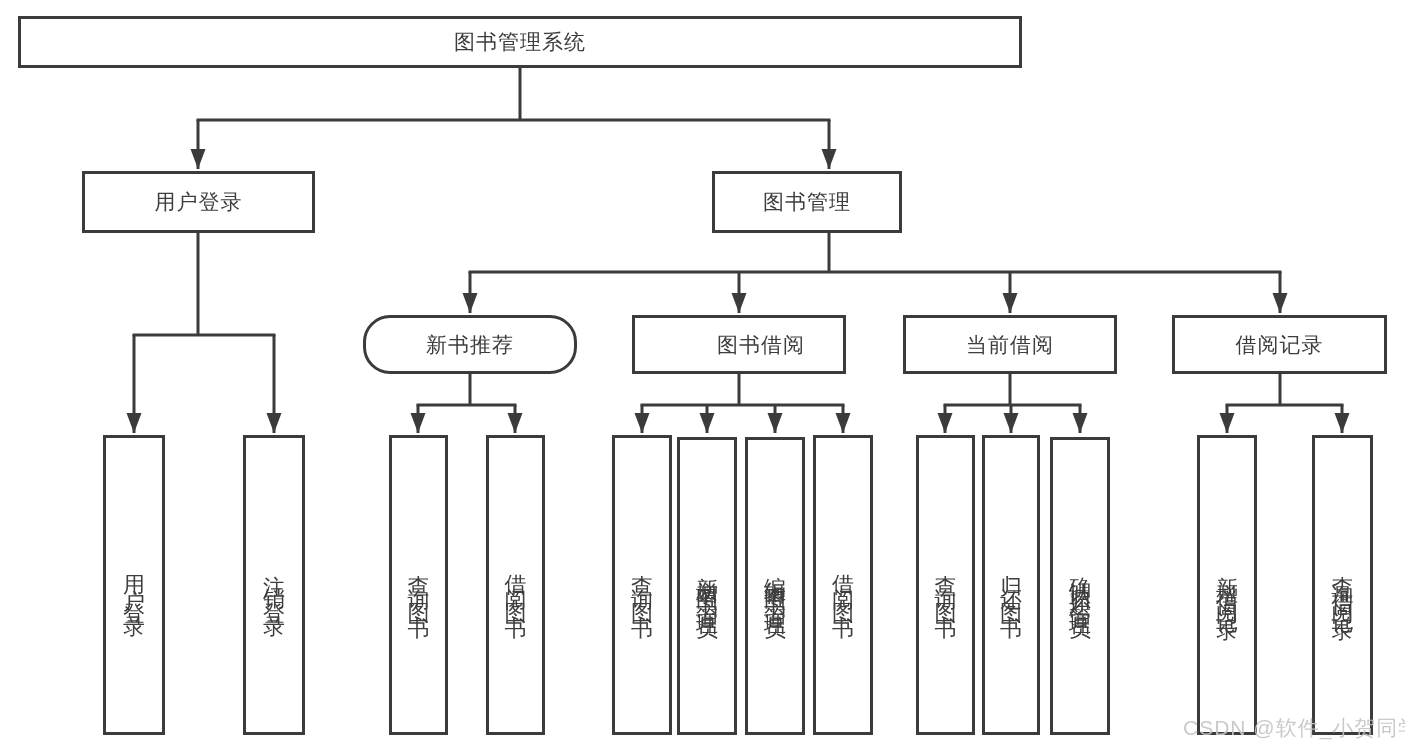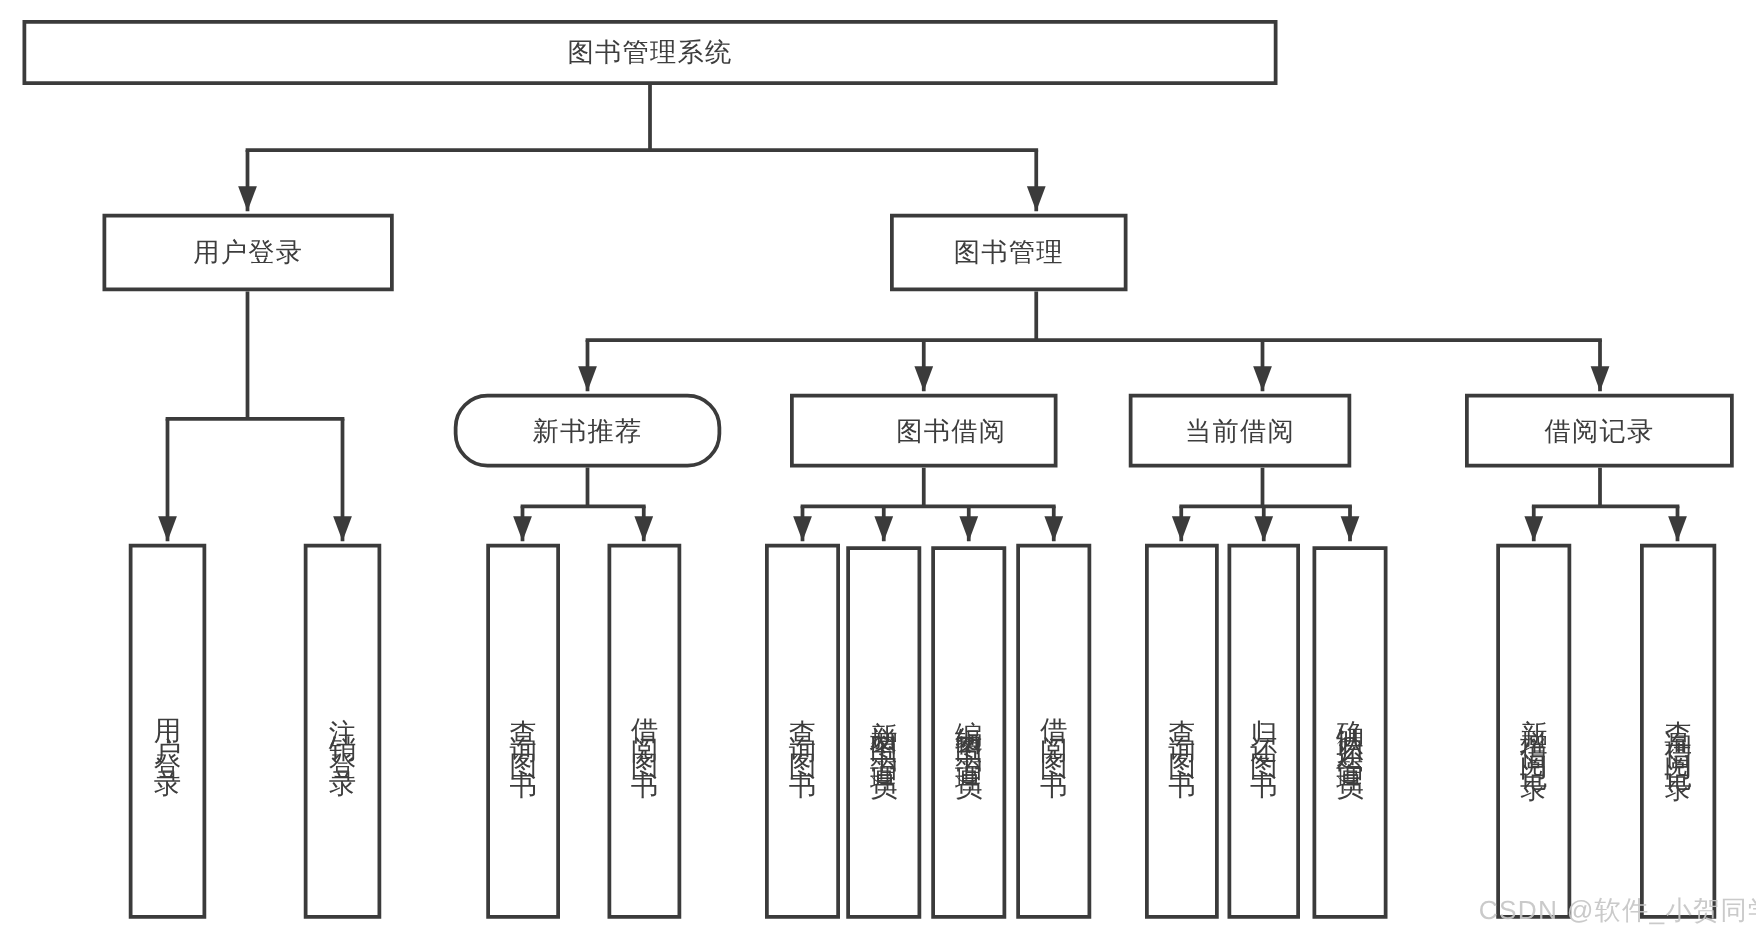--- a/index.html
+++ b/index.html
@@ -129,21 +129,21 @@
   <div class="node h" style="left:712px; top:171px; width:190px; height:62px;">
     <span class="label">图书管理</span>
   </div>
 
   <div class="node h" style="left:363px; top:315px; width:214px; height:59px;border-radius:27px;">
     <span class="label">新书推荐</span>
   </div>
   <div class="node h" style="left:632px; top:315px; width:214px; height:59px;padding-left:44px;">
     <span class="label">图书借阅</span>
   </div>
-  <div class="node h" style="left:903px; top:315px; width:178px; height:59px;">
+  <div class="node h" style="left:903px; top:315px; width:214px; height:59px;">
     <span class="label">当前借阅</span>
   </div>
   <div class="node h" style="left:1172px; top:315px; width:215px; height:59px;">
     <span class="label">借阅记录</span>
   </div>
 
   <div class="node v" style="left:103px; top:435px; width:62px; height:300px;">
     <span class="label">用户登录</span>
   </div>
   <div class="node v" style="left:243px; top:435px; width:62px; height:300px;">

